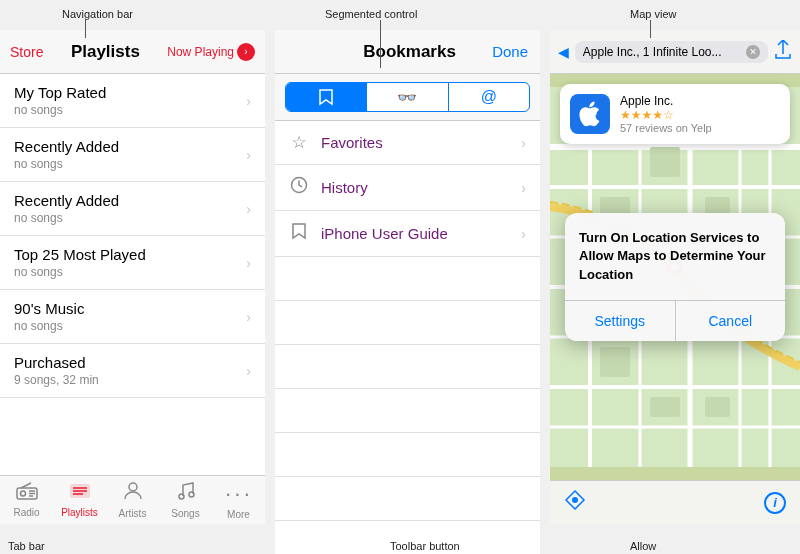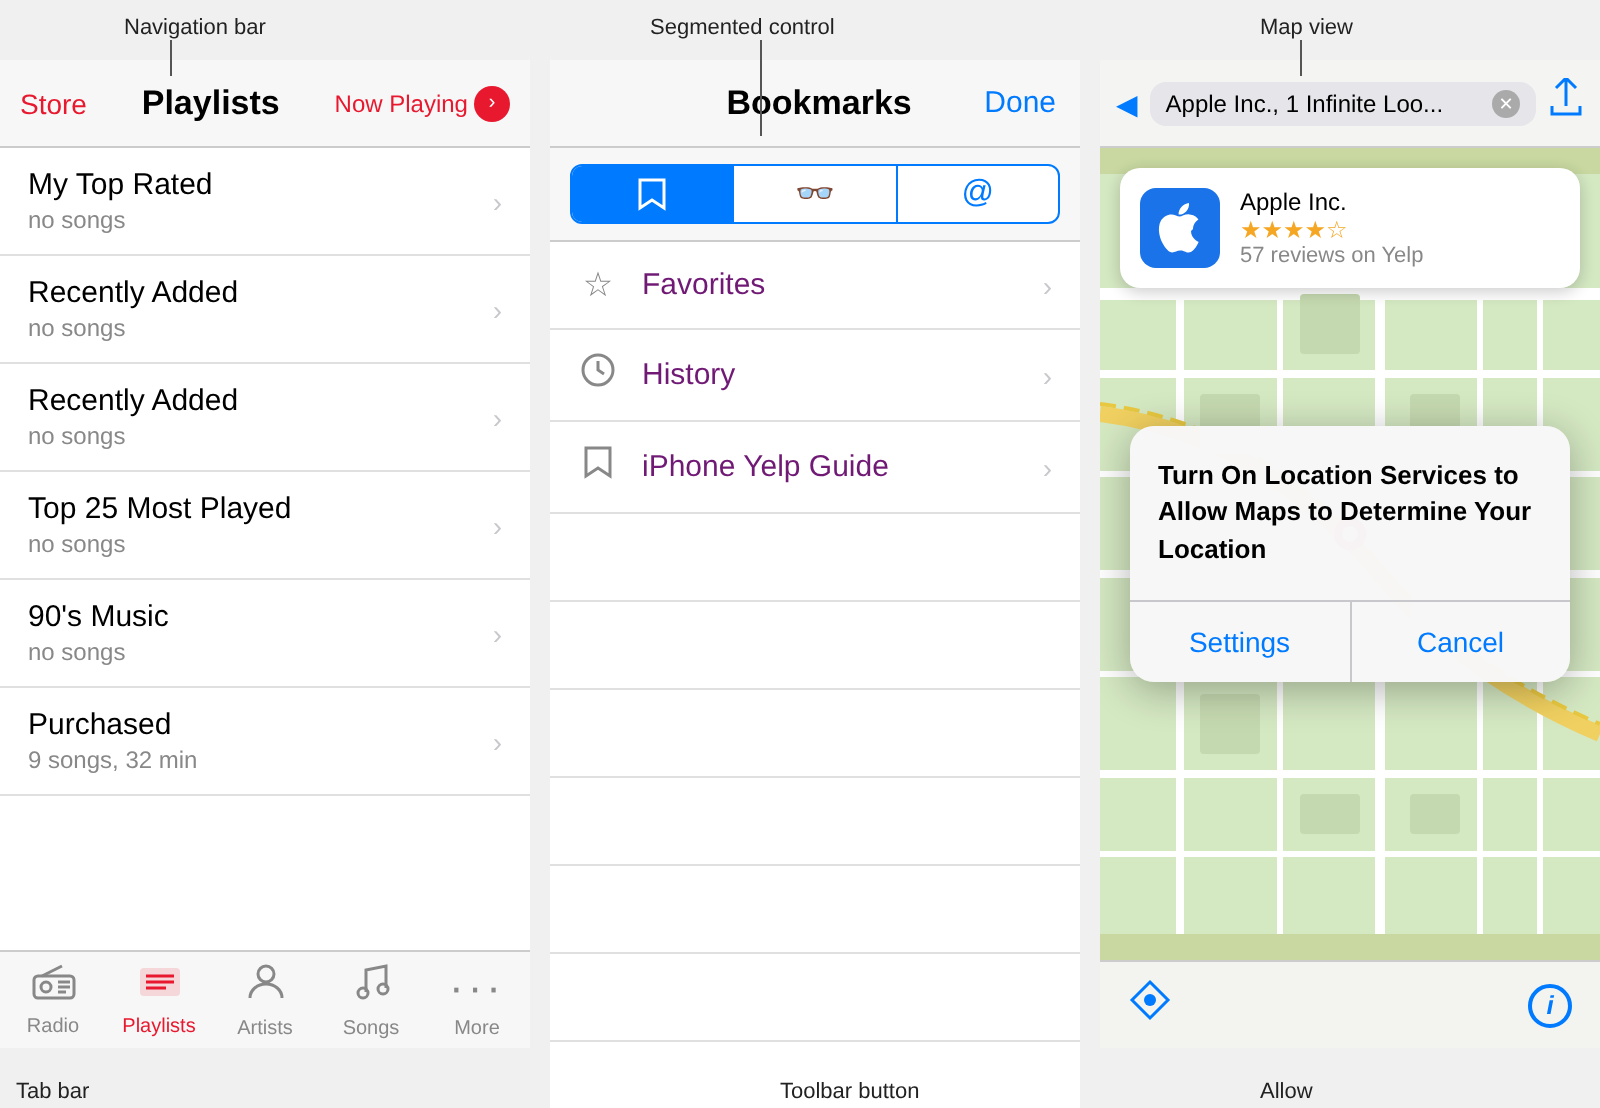--- a/index.html
+++ b/index.html
@@ -567,21 +567,21 @@
       </span>
       <span class="safari-bookmark-text">History</span>
       <span class="safari-bookmark-chevron">›</span>
     </div>
     <div class="safari-bookmark-item">
       <span class="safari-bookmark-icon">
         <svg width="18" height="18" viewBox="0 0 18 18" fill="none">
           <path d="M3 2h12v14l-6-4-6 4V2z" stroke="#888" stroke-width="1.5" fill="none"></path>
         </svg>
       </span>
-      <span class="safari-bookmark-text">iPhone Yelp Guide</span>
+      <span class="safari-bookmark-text">iPhone User Guide</span>
       <span class="safari-bookmark-chevron">›</span>
     </div>
   </div>
 
   <div class="safari-empty-rows">
     <div class="safari-empty-row"></div>
     <div class="safari-empty-row"></div>
     <div class="safari-empty-row"></div>
     <div class="safari-empty-row"></div>
     <div class="safari-empty-row"></div>

